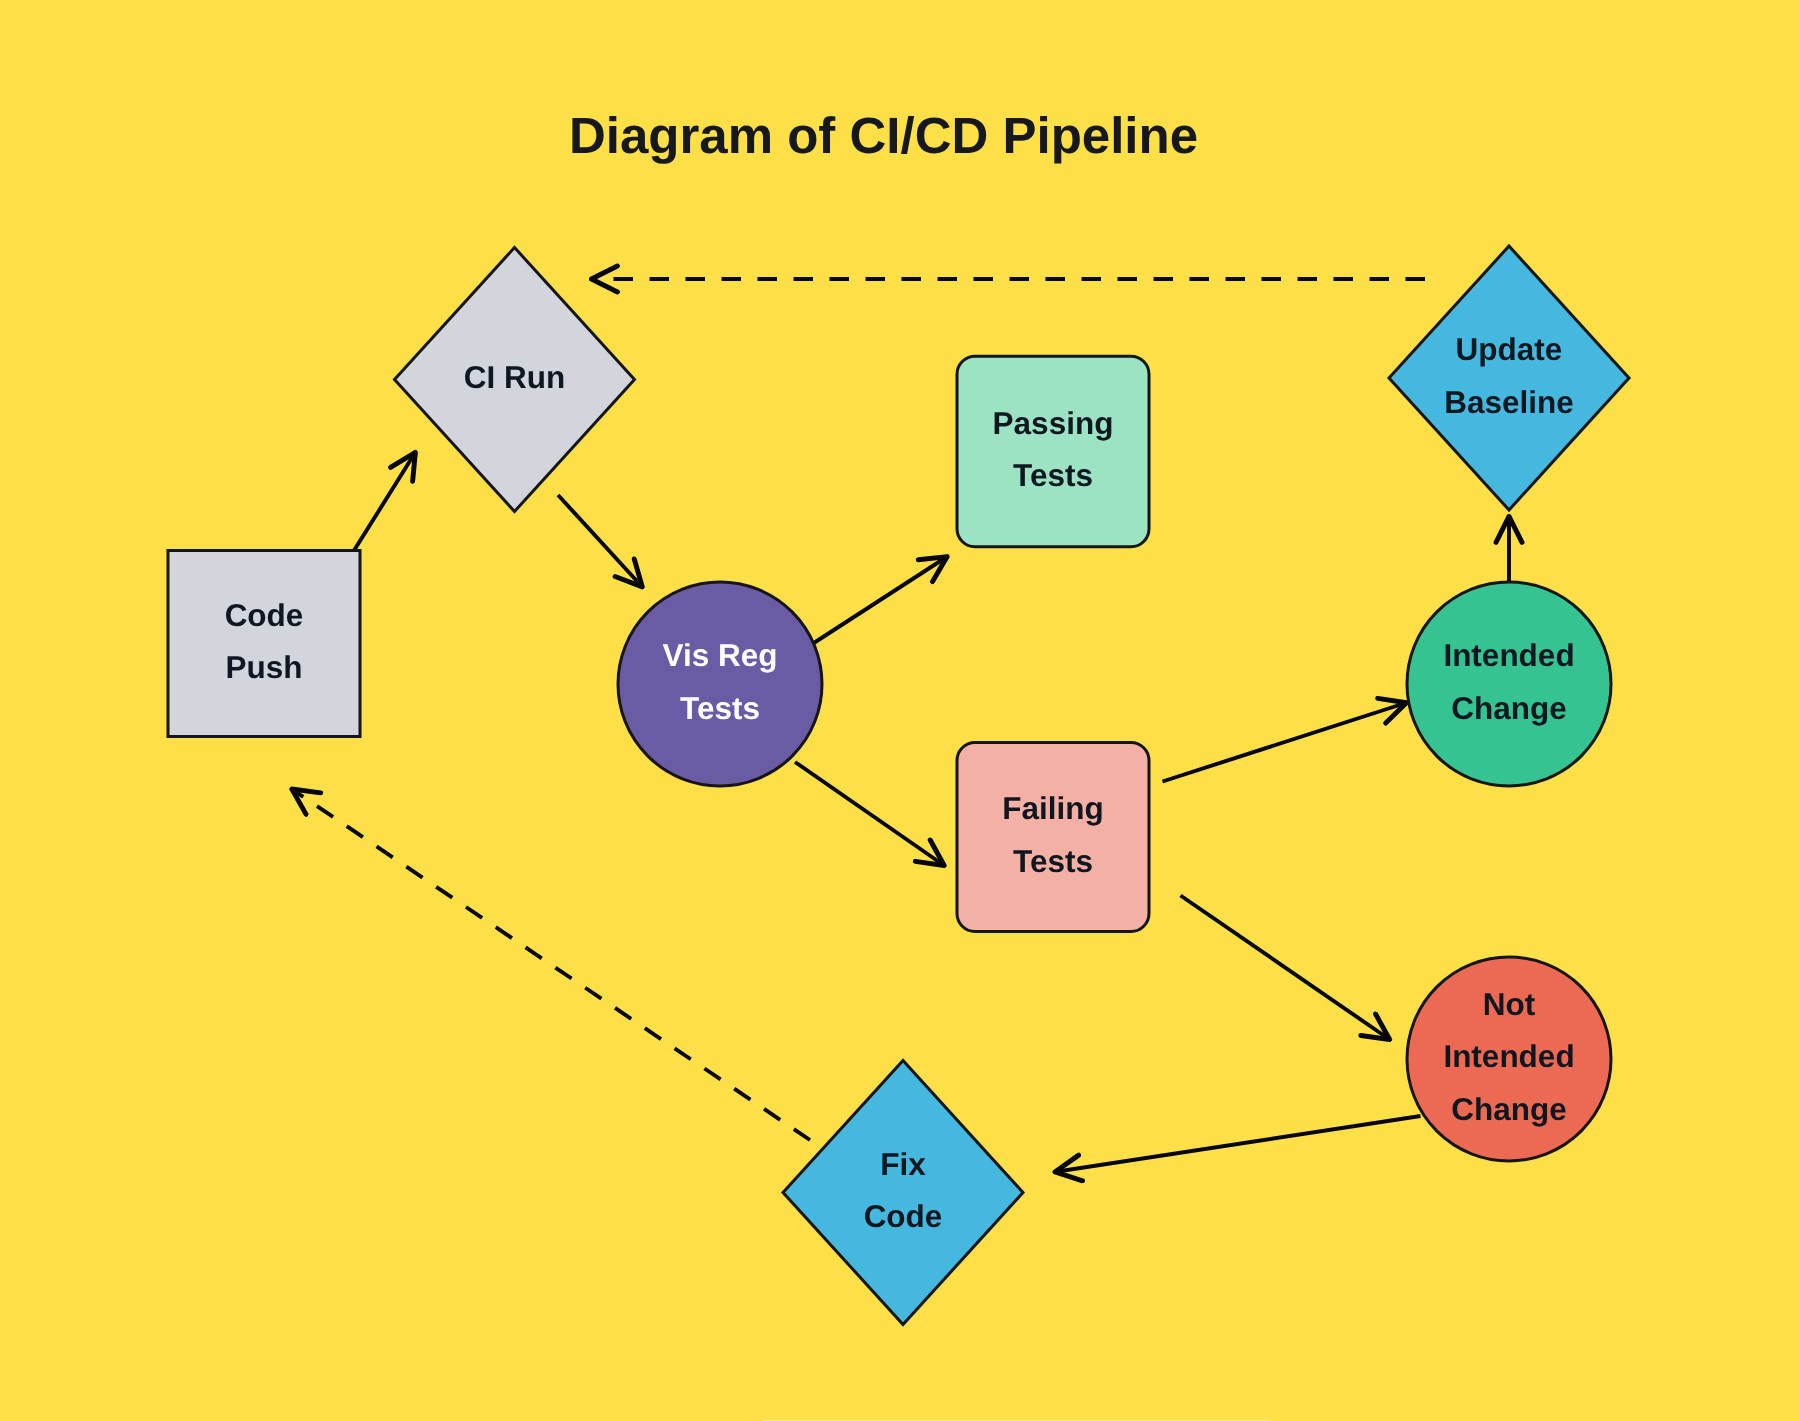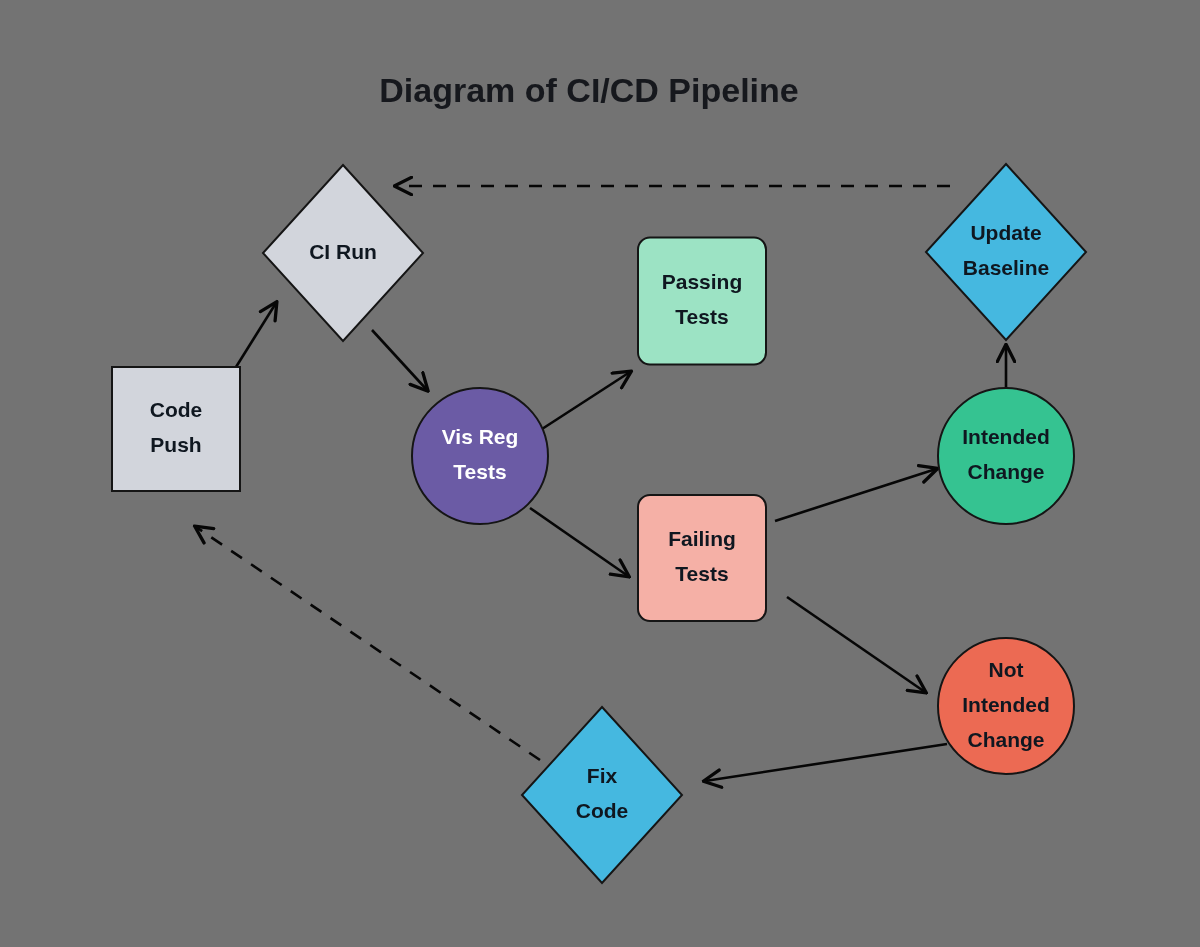--- a/index.html
+++ b/index.html
@@ -11,21 +11,21 @@
     width: 1200px;
     height: 947px;
     font-family: "Liberation Sans", sans-serif;
     overflow: hidden;
     position: relative;
   }
   #canvas-root {
     position: relative;
     width: 1200px;
     height: 947px;
-    background: #737373;
+    background: #fde047;
   }
   #diagram-svg {
     position: absolute;
     left: 0;
     top: 0;
     width: 1200px;
     height: 947px;
   }
   .node-label {
     font-family: "Liberation Sans", sans-serif;

